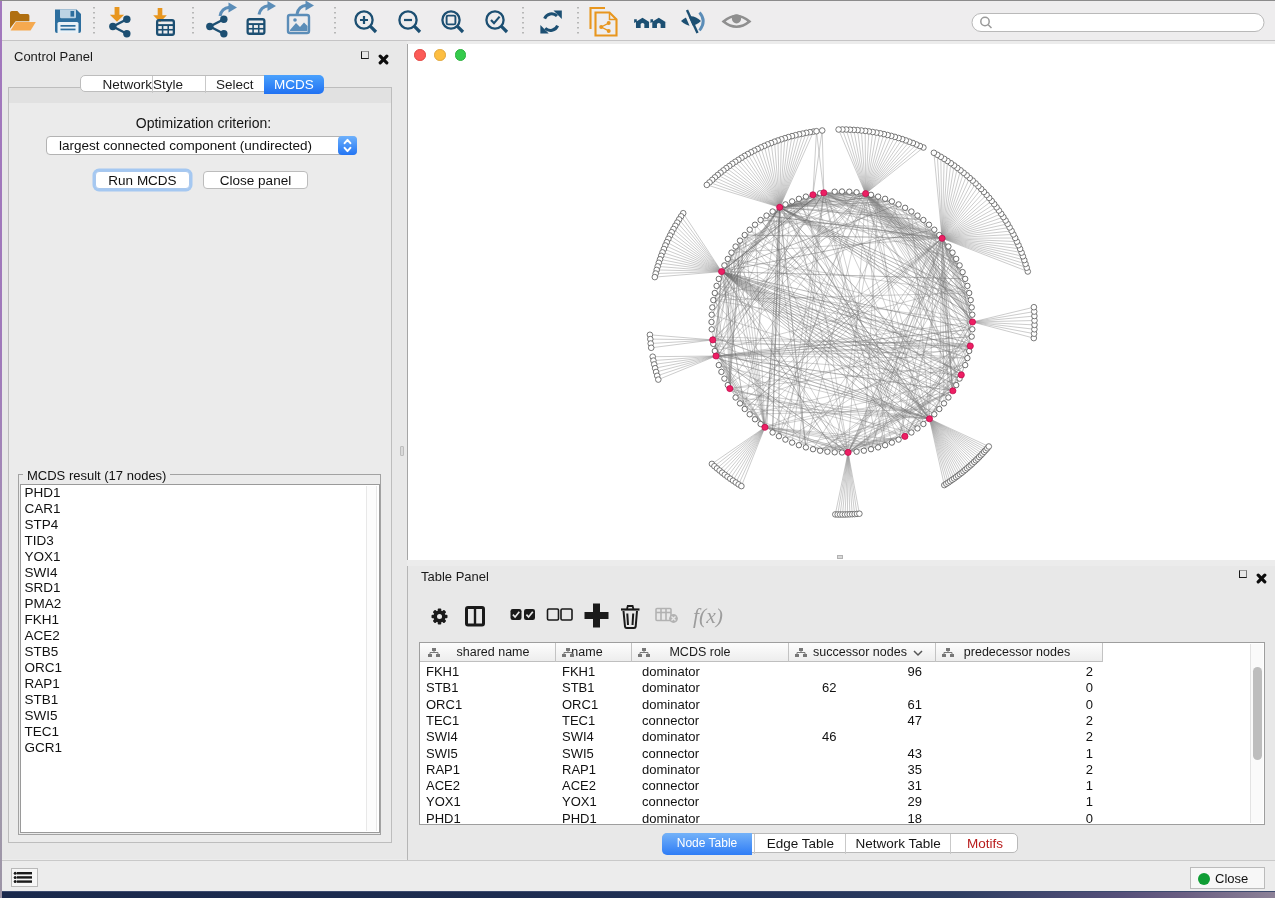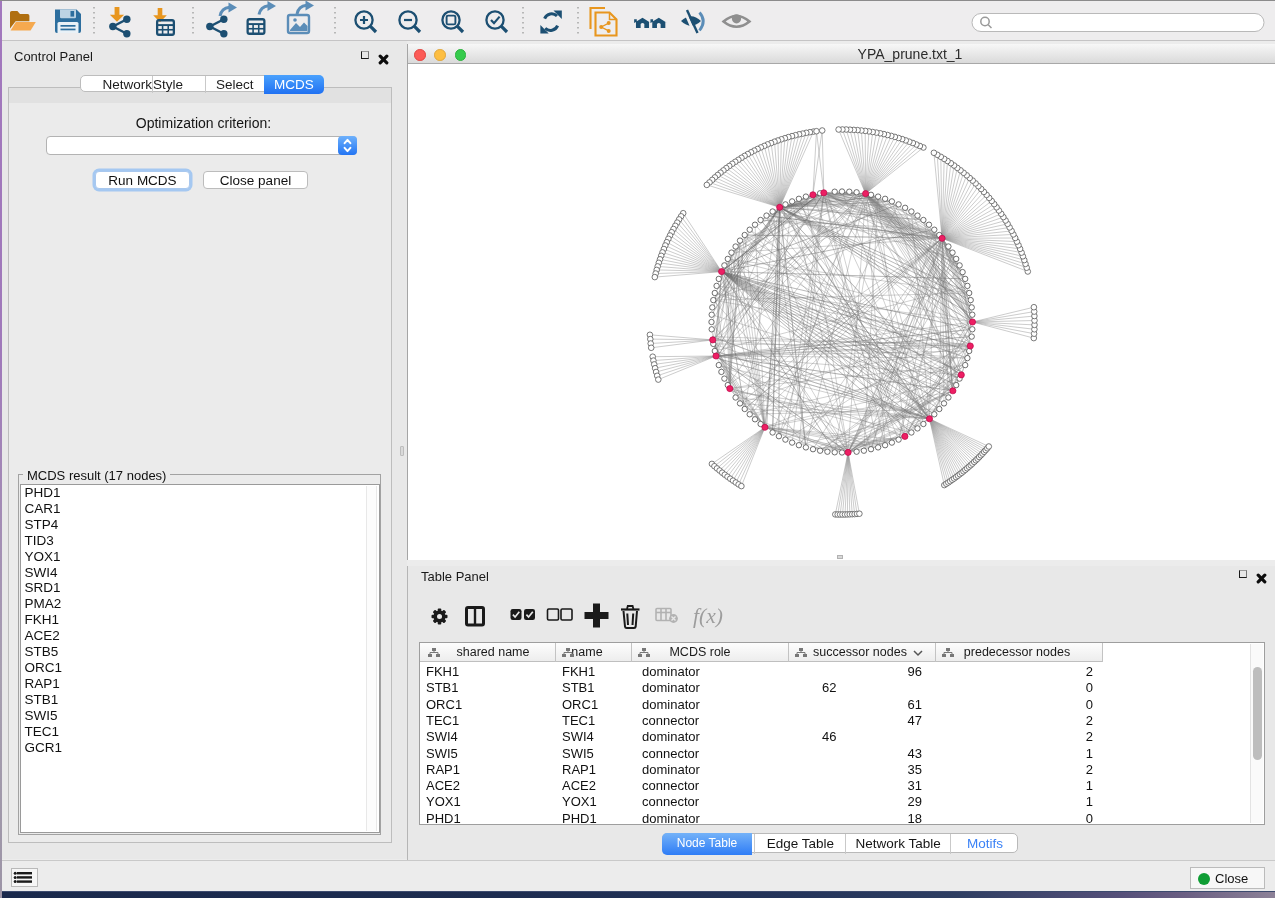--- a/index.html
+++ b/index.html
@@ -155,20 +155,21 @@
   <div class="abs" style="left:0;top:73.5px;width:407px;text-align:center;font-size:14px;color:#141414">Optimization criterion:</div>
   <div class="abs" style="left:46px;top:95px;width:311px;height:19px;background:#fff;border:1px solid #b3b3b3;border-radius:4px">
      <div style="position:absolute;right:-1px;top:-1px;width:19px;height:19px;border-radius:4px;background:linear-gradient(#6eb1fc,#2375f3);">
        <svg width="19" height="19">
           <g fill="none" stroke="#fff" stroke-width="2" stroke-linecap="round" stroke-linejoin="round">
             <path d="M6.6 7.2 L9.5 3.9 L12.4 7.2"></path>
             <path d="M6.6 11.8 L9.5 15.1 L12.4 11.8"></path>
           </g>
         </svg>
      </div>
+     <div style="position:absolute;left:12px;top:0;width:280px;font-size:13.5px;line-height:18px;color:#111">largest connected component (undirected)</div>
   </div>
   <div class="abs" style="left:95px;top:130px;width:95px;height:18px;background:#fff;border:1px solid #a9c8ee;border-radius:4px;box-shadow:0 0 0 2.5px #a5c8f1;font-size:13.5px;text-align:center;line-height:17px;color:#111">Run MCDS</div>
   <div class="abs" style="left:203px;top:130px;width:105px;height:18px;background:#fff;border:1px solid #bcbcbc;border-radius:4px;font-size:13.5px;text-align:center;line-height:17px;color:#111">Close panel</div>
   <div class="abs" style="left:18px;top:433px;width:363px;height:361px;border:1px solid #a2a2a2"></div>
   <div class="abs" style="left:23px;top:427px;background:#ebebeb;padding:0 4px;font-size:13px;color:#111">MCDS result (17 nodes)</div>
   <div class="abs" style="left:19.5px;top:443px;width:360px;height:349px;background:#fff;border:1px solid #9a9a9a">
       <div id="mcdslist" style="position:absolute;left:4px;top:0px;font-size:13.5px;line-height:15.9px;color:#111">
         <div>PHD1</div>
         <div>CAR1</div>
         <div>STP4</div>
@@ -184,23 +185,20 @@
         <div>RAP1</div>
         <div>STB1</div>
         <div>SWI5</div>
         <div>TEC1</div>
         <div>GCR1</div>
       </div>
       <div style="position:absolute;right:2px;top:1px;width:11px;height:345px;background:#fcfcfc;border-left:1px solid #e8e8e8;border-right:1px solid #e8e8e8"></div>
   </div>
 </div>
 <div id="netwin">
-  <div id="nettitle">
-      <span style="position:absolute;left:352px;width:300px;text-align:center;font-size:14px">YPA_prune.txt_1</span>
-    </div>
   <div class="abs" style="left:6px;top:5.4px;width:11.6px;height:11.6px;border-radius:50%;background:#fc5b57;border:1px solid #e2433e"></div>
   <div class="abs" style="left:26.2px;top:5.4px;width:11.6px;height:11.6px;border-radius:50%;background:#fdbe41;border:1px solid #e0a63a"></div>
   <div class="abs" style="left:46.8px;top:5.4px;width:11.6px;height:11.6px;border-radius:50%;background:#35cb4c;border:1px solid #2cb13e"></div>
   <div class="abs" style="left:0;top:20px"><svg width="867" height="499" viewBox="0 0 867 499">
 <g stroke="#838383" stroke-width="0.6" stroke-opacity="0.62">
 <line x1="371.7" y1="143.3" x2="448.6" y2="128.3"></line>
 <line x1="371.7" y1="143.3" x2="441.3" y2="127.7"></line>
 <line x1="371.7" y1="143.3" x2="490.6" y2="140.4"></line>
 <line x1="371.7" y1="143.3" x2="483.9" y2="137.4"></line>
 <line x1="371.7" y1="143.3" x2="477.1" y2="134.8"></line>
@@ -1290,21 +1288,21 @@
         <div class="tbl-row" style="left:573px;top:167.7px;width:100px;text-align:right">0</div>
       </div>
     <div style="position:absolute;right:1px;top:1px;width:13px;height:179px;background:#fafafa;border-left:1px solid #e3e3e3">
       <div style="position:absolute;left:1.5px;top:23px;width:9px;height:93px;background:#bdbdbd;border-radius:5px"></div>
     </div>
   </div>
   <div style="position:absolute;left:254px;top:266.5px;width:356.3px;height:20px;background:#fff;border:1px solid #b9b9b9;border-radius:5px">
       <div style="position:absolute;left:-1.0px;top:-1px;width:90px;height:22px;background:linear-gradient(#74b2f8,#2e7cf6);border-radius:5px 0 0 5px;color:#fff;line-height:21px;font-size:12px;text-align:center">Node Table</div>
       <div style="position:absolute;left:91.30000000000001px;top:0;width:91.0px;height:20px;border-left:1px solid #c9c9c9;color:#161616;line-height:19px;font-size:13.5px;text-align:center">Edge Table</div>
       <div style="position:absolute;left:182.3px;top:0;width:104.49999999999994px;height:20px;border-left:1px solid #c9c9c9;color:#161616;line-height:19px;font-size:13.5px;text-align:center">Network Table</div>
-      <div style="position:absolute;left:286.79999999999995px;top:0;width:69.5px;height:20px;border-left:1px solid #c9c9c9;color:#3b82f6;line-height:19px;font-size:13.5px;text-align:center">Motifs</div>
+      <div style="position:absolute;left:286.79999999999995px;top:0;width:69.5px;height:20px;border-left:1px solid #c9c9c9;color:#b91c1c;line-height:19px;font-size:13.5px;text-align:center">Motifs</div>
     </div>
 </div>
 <div id="statusbar">
   <div class="abs" style="left:11px;top:7px;width:27px;height:19px;background:#f6f6f6;border:1px solid #b9b9b9"><svg width="25" height="17">
         <g fill="#1a1a1a">
           <rect x="5" y="3" width="15" height="2.4"></rect>
           <rect x="5" y="7.2" width="15" height="2.4"></rect>
           <rect x="5" y="11.4" width="15" height="2.4"></rect>
           <circle cx="3.2" cy="4.2" r="1.5"></circle>
           <circle cx="3.2" cy="8.4" r="1.5"></circle>

